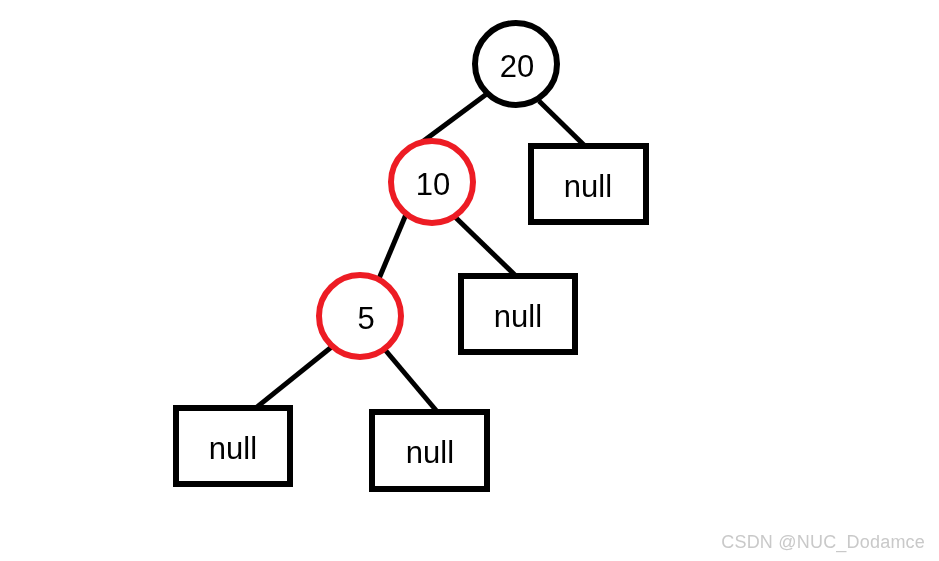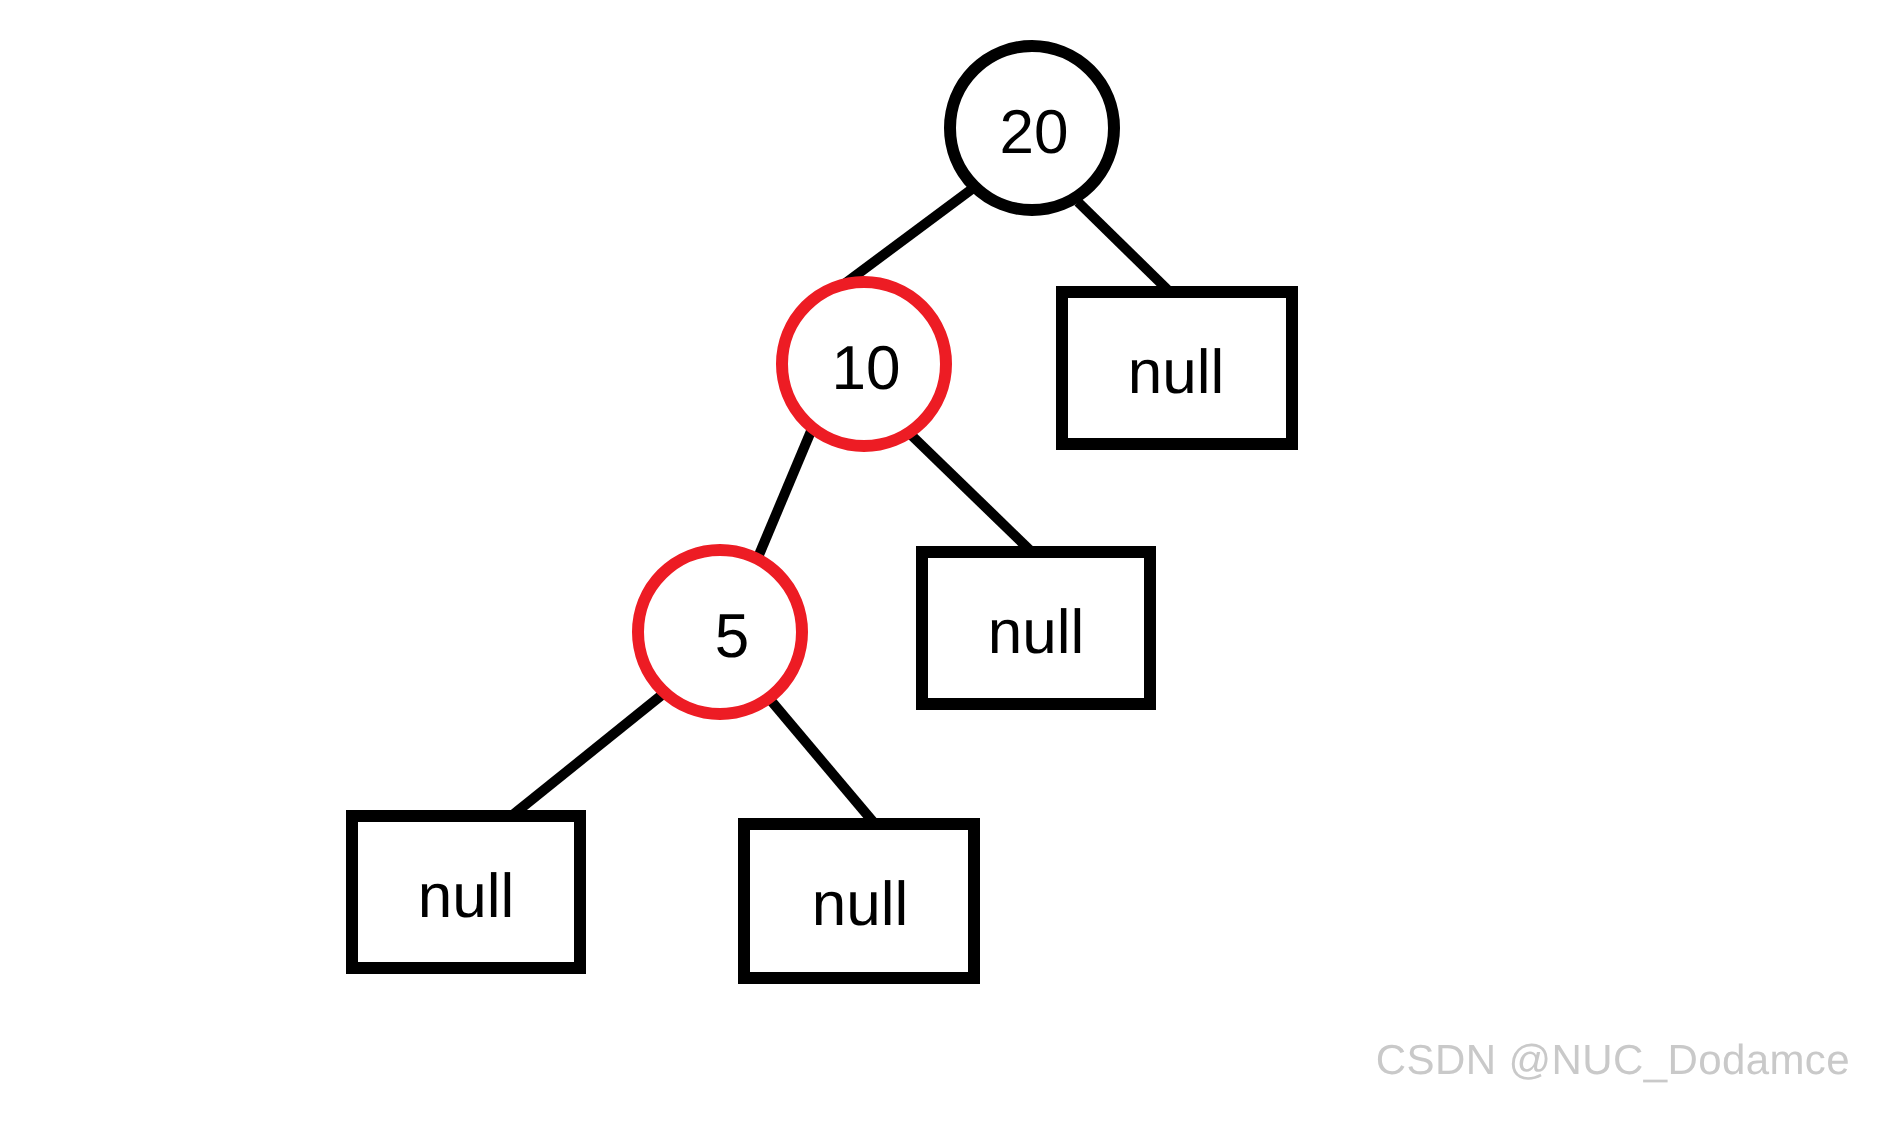--- a/index.html
+++ b/index.html
@@ -57,23 +57,23 @@
   .null-label {
     font-family: "Liberation Sans", "DejaVu Sans", sans-serif;
     font-size: 31px;
     fill: #000000;
     text-anchor: middle;
     dominant-baseline: central;
   }
   .watermark {
     position: absolute;
     right: 14px;
-    bottom: 18px;
+    bottom: 8px;
     font-family: "Liberation Sans", "DejaVu Sans", sans-serif;
-    font-size: 21px;
+    font-size: 18px;
     color: #c9c9c9;
     letter-spacing: 0.2px;
     white-space: nowrap;
     user-select: none;
   }
 </style>
 </head>
 <body>
 
 <div id="canvas">

